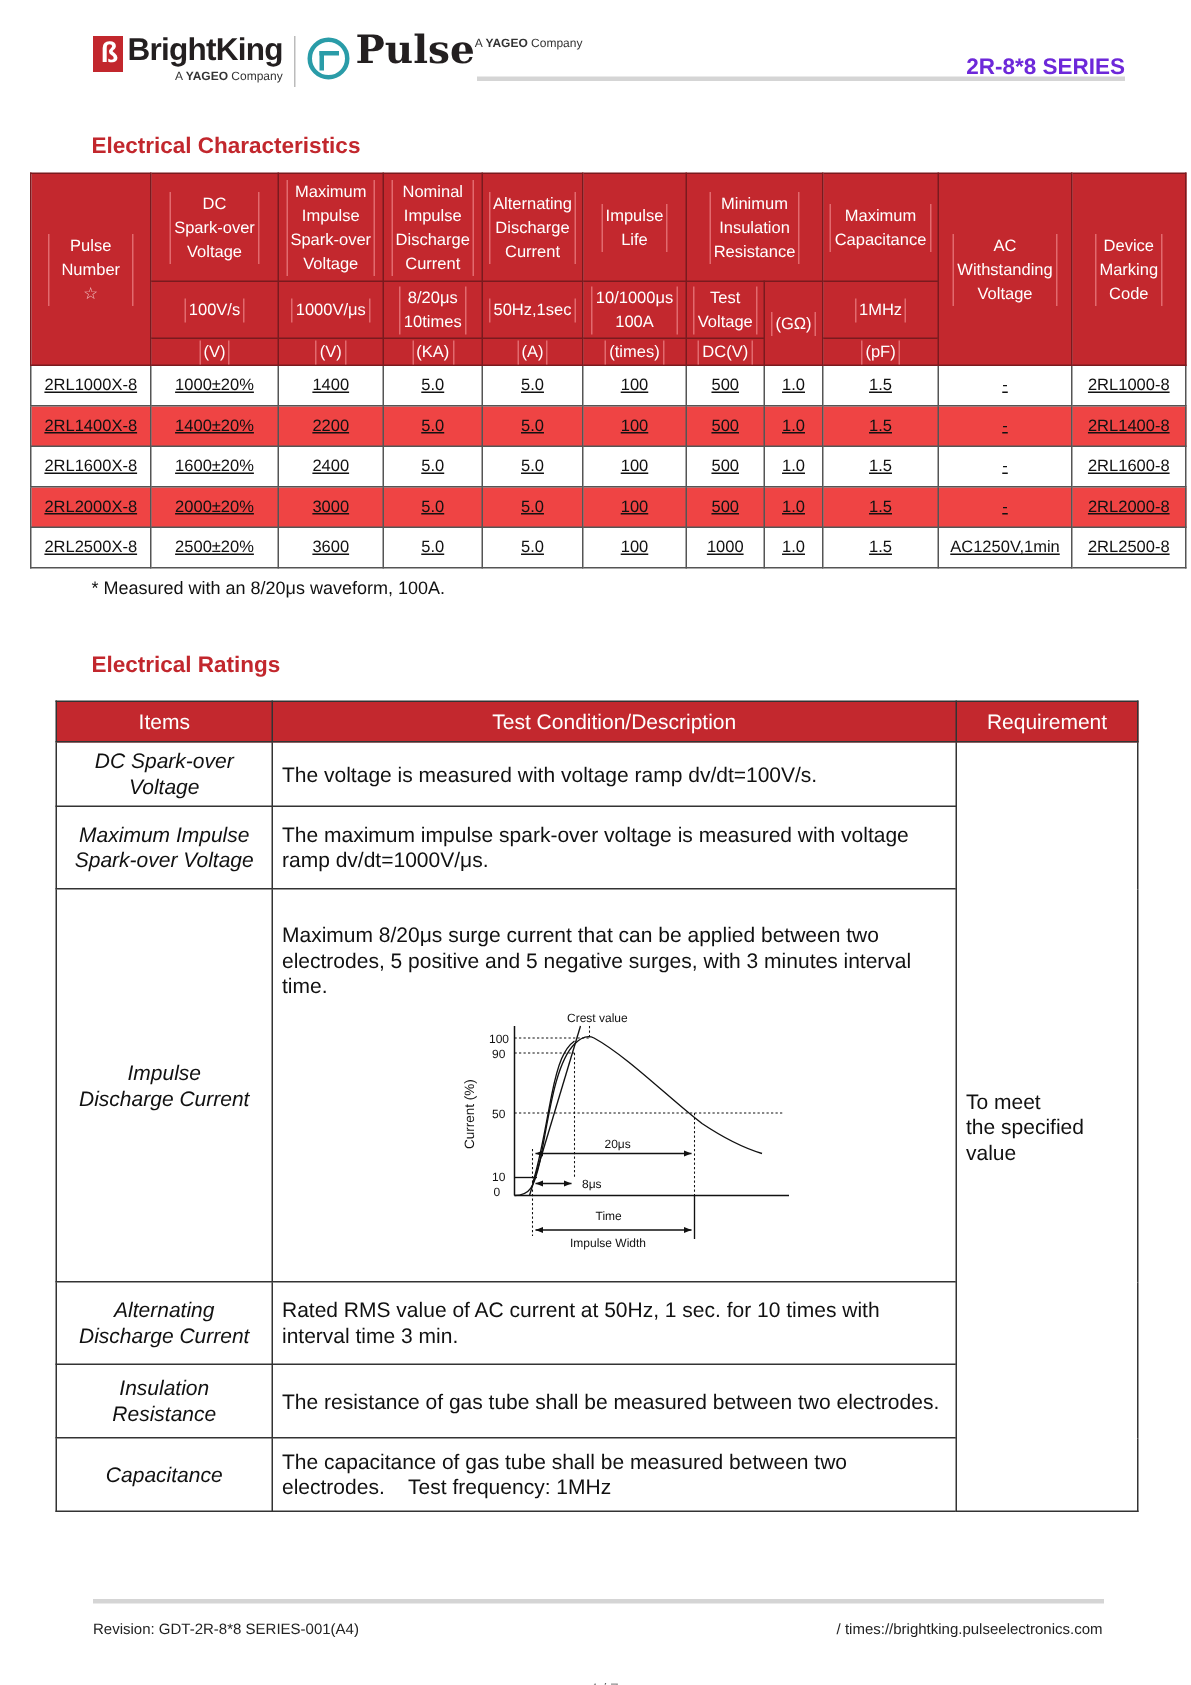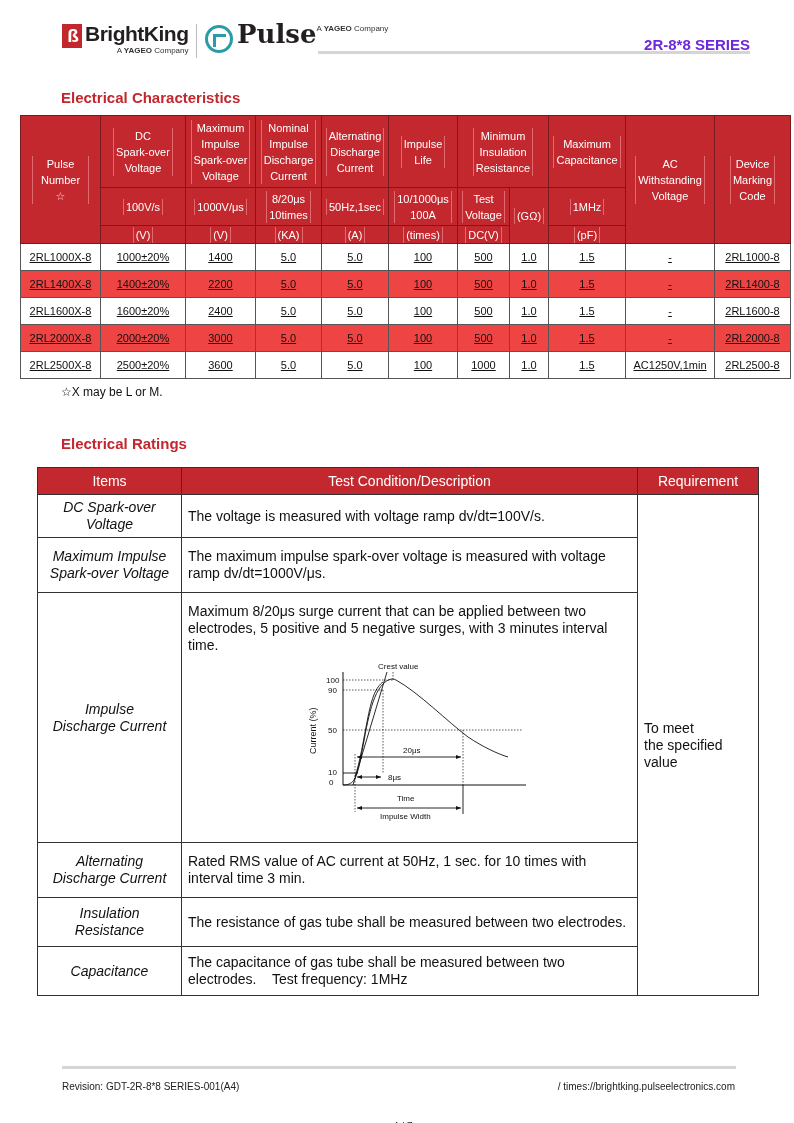--- a/index.html
+++ b/index.html
@@ -183,21 +183,21 @@
         <td>1000</td>
         <td>1.0</td>
         <td>1.5</td>
         <td>AC1250V,1min</td>
         <td>2RL2500-8</td>
       </tr>
     </tbody>
 </table>
 
 <div class="notes">
-  <div>☆X may be L or M.</div>
+  <div>* Measured with an 8/20μs waveform, 100A.</div>
 </div>
 
 <div class="section-title" style="top:435px;">Electrical Ratings</div>
 
 <table class="rate-table">
   <colgroup>
       <col style="width:144px">
       <col style="width:456px">
       <col style="width:121px">
     </colgroup>
@@ -211,21 +211,21 @@
     <td class="item"><span>DC Spark-over</span><br><span>Voltage</span></td>
     <td>The voltage is measured with voltage ramp dv/dt=100V/s.</td>
     <td rowspan="6" class="req"><span>To meet</span><br><span>the specified</span><br><span>value</span></td>
   </tr>
   <tr style="height:55px">
     <td class="item"><span>Maximum Impulse</span><br><span>Spark-over Voltage</span></td>
     <td>The maximum impulse spark-over voltage is measured with voltage ramp dv/dt=1000V/μs.</td>
   </tr>
   <tr style="height:235px">
     <td class="item"><span>Impulse</span><br><span>Discharge Current</span></td>
-    <td style="vertical-align:top; padding-top:8px;">
+    <td style="vertical-align:top; padding-top:20px;">
       <div class="desc-block">Maximum 8/20μs surge current that can be applied between two electrodes, 5 positive and 5 negative surges, with 3 minutes interval time.</div>
       <div class="wave-wrap">
         <svg width="230" height="170" viewBox="0 0 230 170" font-family="Liberation Sans, sans-serif" font-size="8" fill="#111">
 
           <line x1="45" y1="10" x2="45" y2="123" stroke="#111" stroke-width="1"></line>
           <line x1="45" y1="123" x2="228" y2="123" stroke="#111" stroke-width="1"></line>
 
           <g stroke="#111" stroke-width="0.7" stroke-dasharray="1.5,1.5" fill="none">
             <line x1="45" y1="18" x2="95" y2="18"></line>
             <line x1="45" y1="28" x2="85" y2="28"></line>

